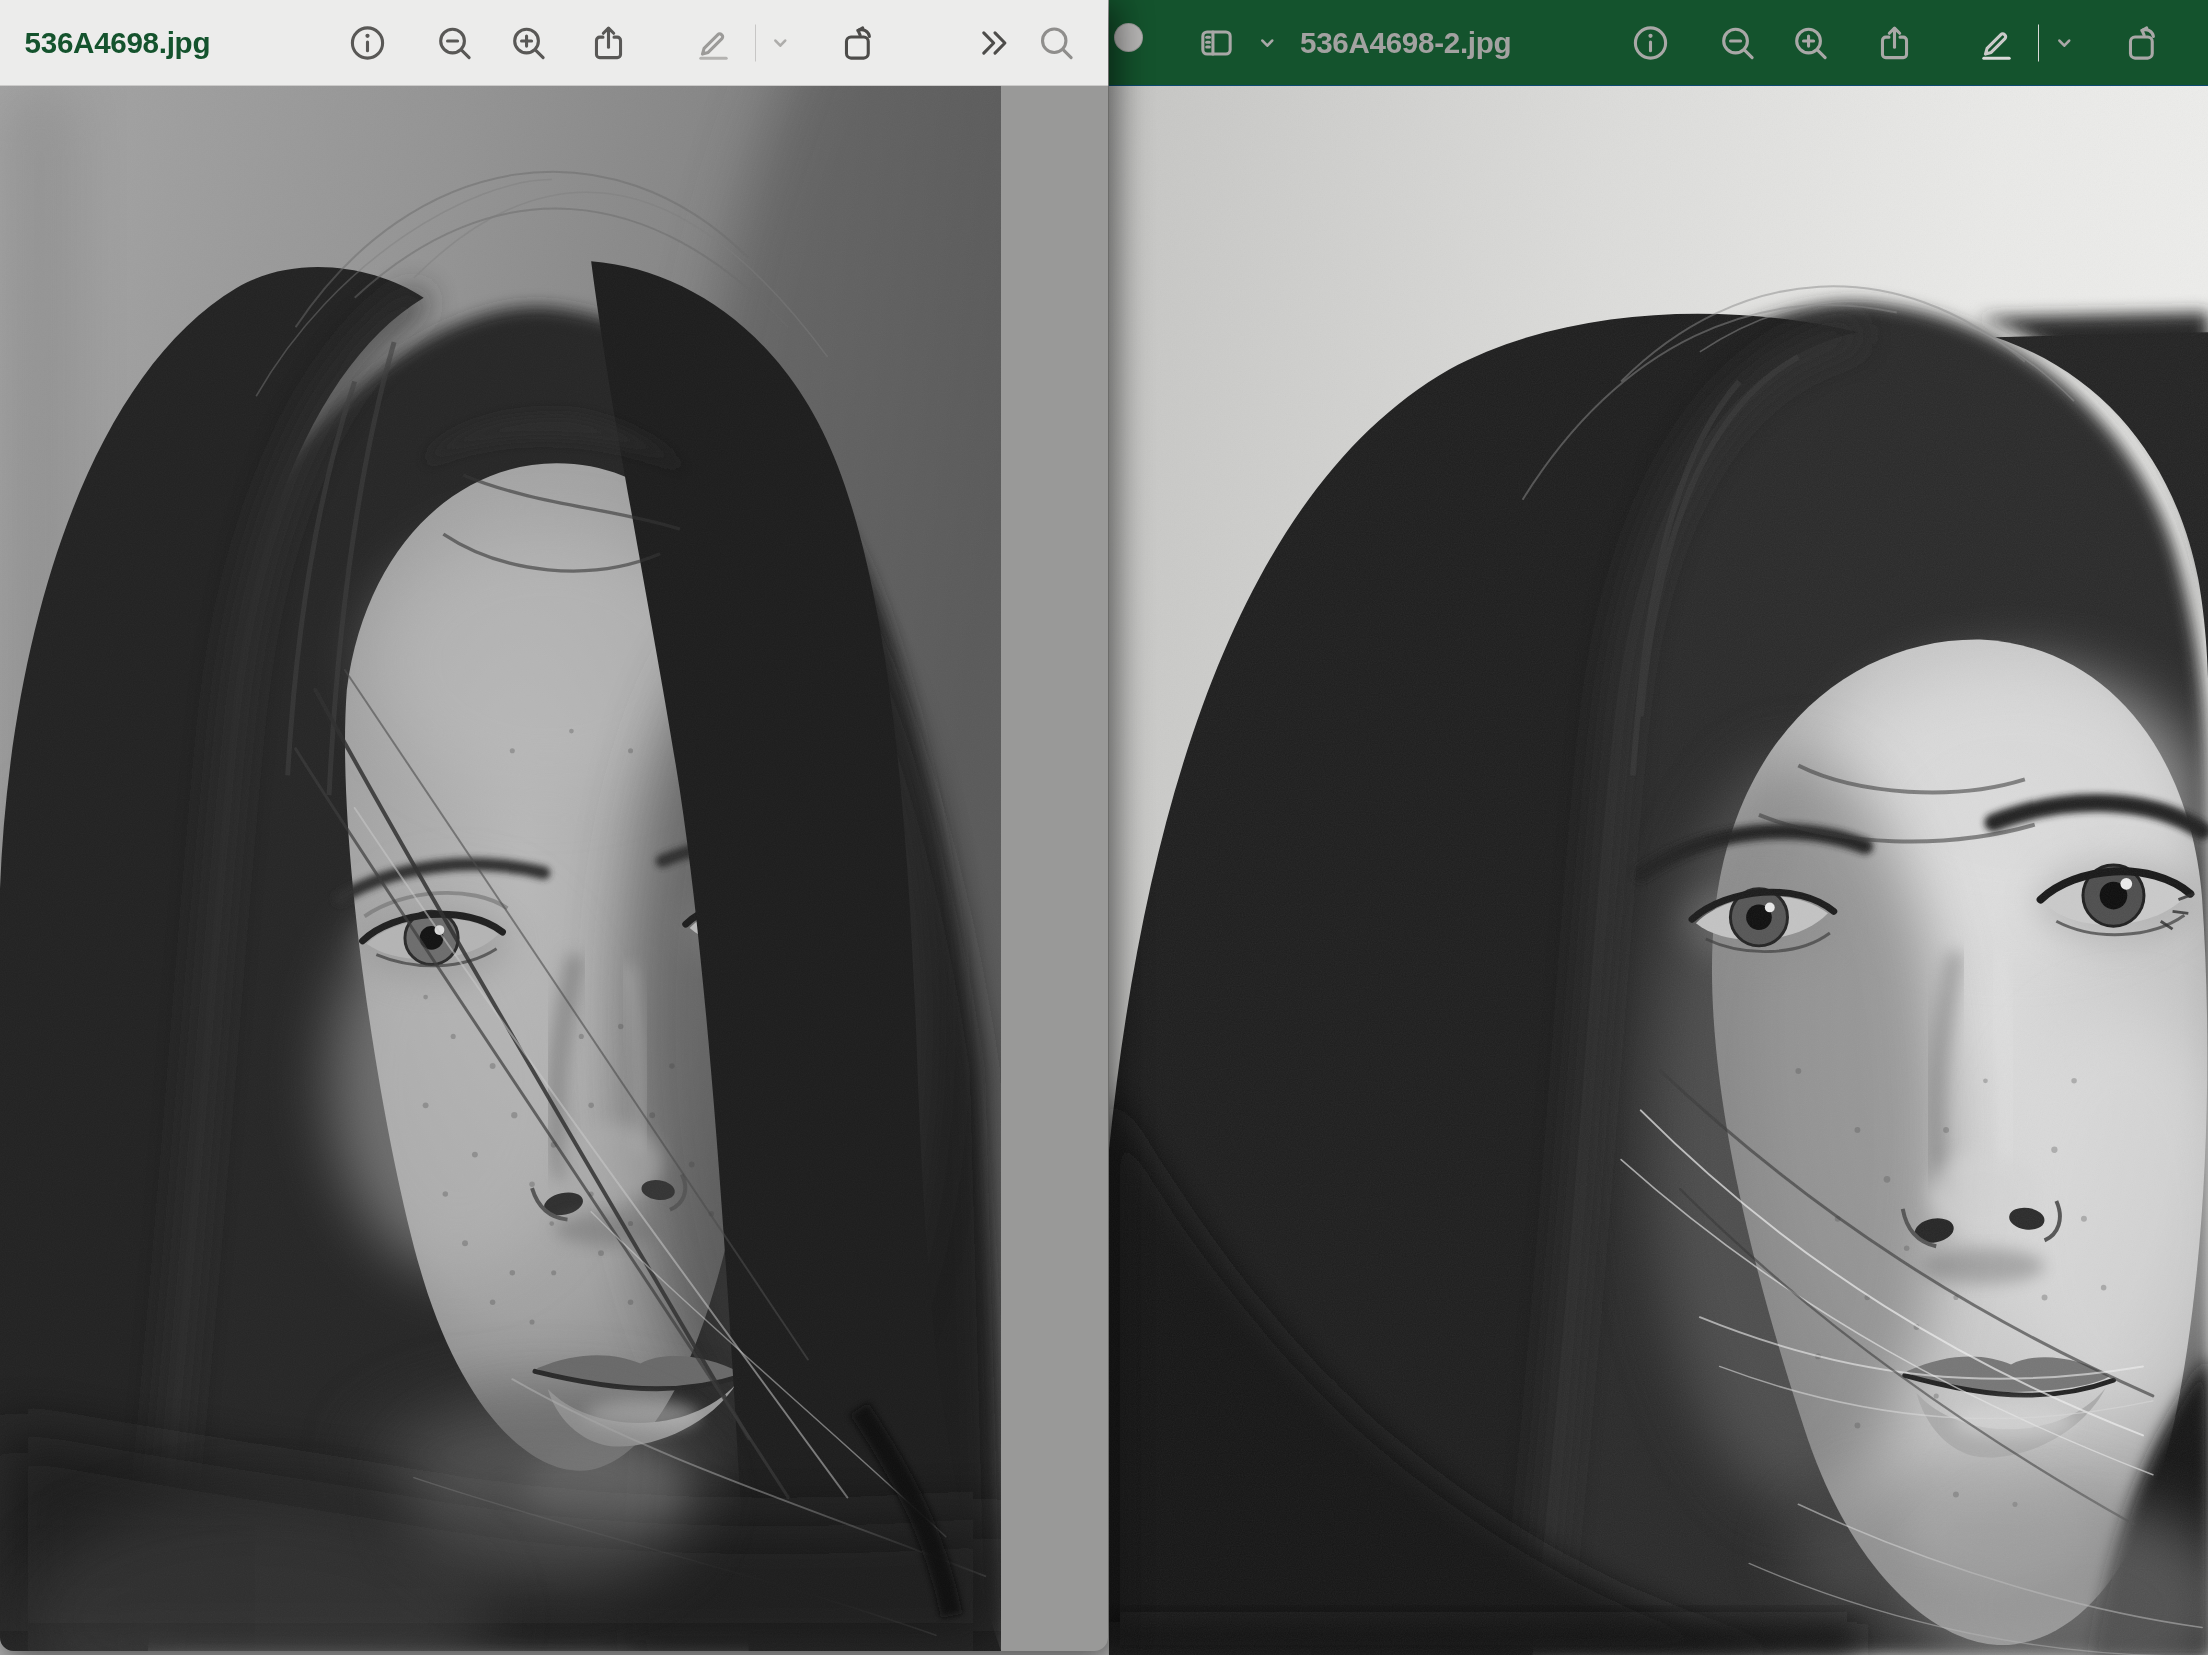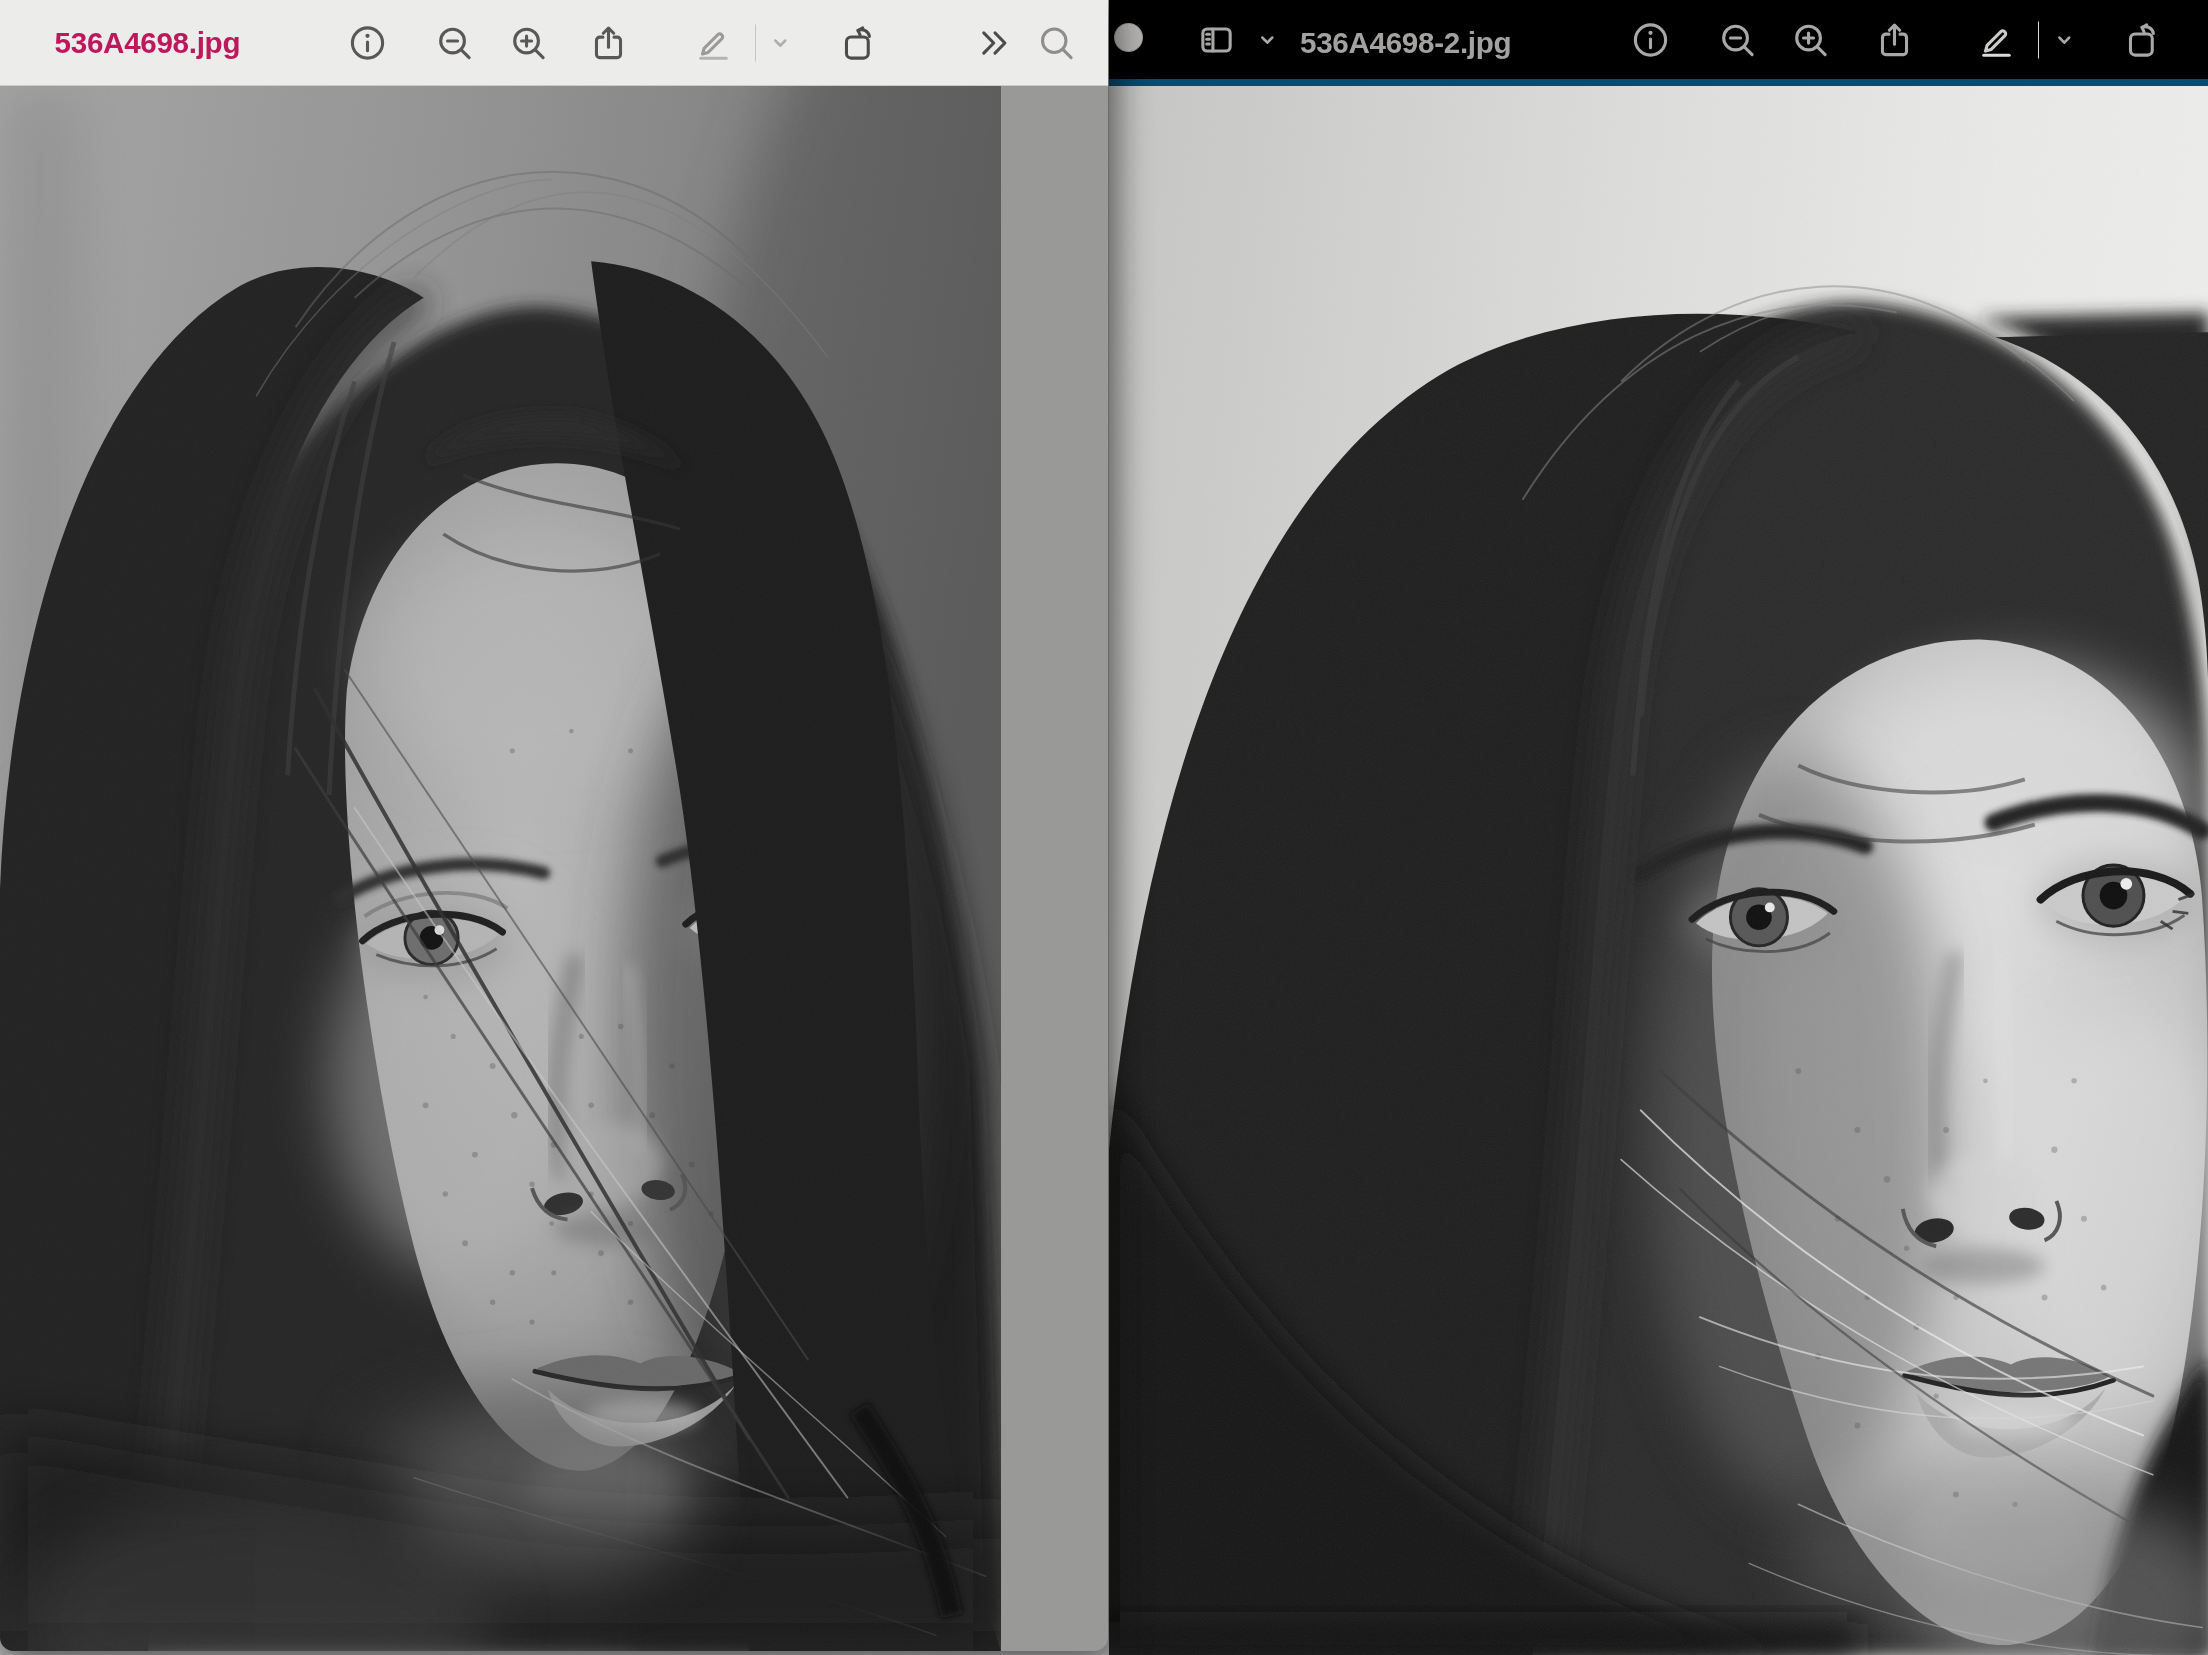--- a/index.html
+++ b/index.html
@@ -3,34 +3,34 @@
 <meta charset="utf-8">
 <style>
   html,body{margin:0;padding:0;}
   body{width:2209px;height:1656px;position:relative;overflow:hidden;
        background:#b9b9b9;font-family:"Liberation Sans",sans-serif;}
   .window{position:absolute;overflow:hidden;}
   
   .window-right{left:1108px;top:0;width:1100px;height:1656px;background:#d6d6d4;
     border-left:1px solid rgba(0,0,0,.18);}
   .toolbar{position:absolute;top:0;left:0;right:0;height:86px;box-sizing:border-box;}
-  .toolbar-right{background:#000000;border-bottom:7px solid #0c4a6e;}
+  .toolbar-right{background:#14532d;border-bottom:1px solid #0c4a6e;}
   .toolbar-left{background:#ececeb;border-bottom:1px solid #cccbca;}
   
   .window-left{left:0;top:0;width:1108px;height:1651px;background:#999998;
     border-radius:0 0 13.8px 13.8px;
     box-shadow:13.8px 0 33px rgba(0,0,0,.32), 0 13.8px 29.6px rgba(0,0,0,.35);}
   .content{position:absolute;top:86px;left:0;right:0;bottom:0;}
   .photo-frame-left{position:absolute;left:0;top:86px;width:1001px;height:1565px;}
   .photo-frame-right{position:absolute;left:0;top:86px;width:1100px;height:1570px;}
   .photo-frame-left svg,.photo-frame-right svg{display:block;width:100%;height:100%;}
   
   .win-title{position:absolute;margin:0;top:0;height:86px;line-height:86px;
     font-size:29.6px;font-weight:bold;letter-spacing:-0.3px;white-space:nowrap;}
-  .title-active{left:24.6px;color:#be185d;margin-left:30px;}
+  .title-active{left:24.6px;color:#14532d;}
   .title-inactive{left:191px;color:#a3a2a1;}
   
   .tb-icon{position:absolute;top:50%;transform:translateY(-50%);width:43px;height:43px;
     display:flex;align-items:center;justify-content:center;background:none;border:none;padding:0;cursor:default;}
   .tb-icon svg{width:39px;height:39px;stroke:currentColor;fill:none;
     stroke-width:1.9;stroke-linecap:round;stroke-linejoin:round;}
   .tb-icon svg .dotfill{fill:currentColor;stroke:none;}
   .tb-icon.small svg{width:26.6px;height:26.6px;stroke-width:2.4;}
   .tb-sep{position:absolute;top:50%;transform:translateY(-50%);width:1px;height:37px;}
   .toolbar-left .tb-sep{background:#c7c6c5;}

